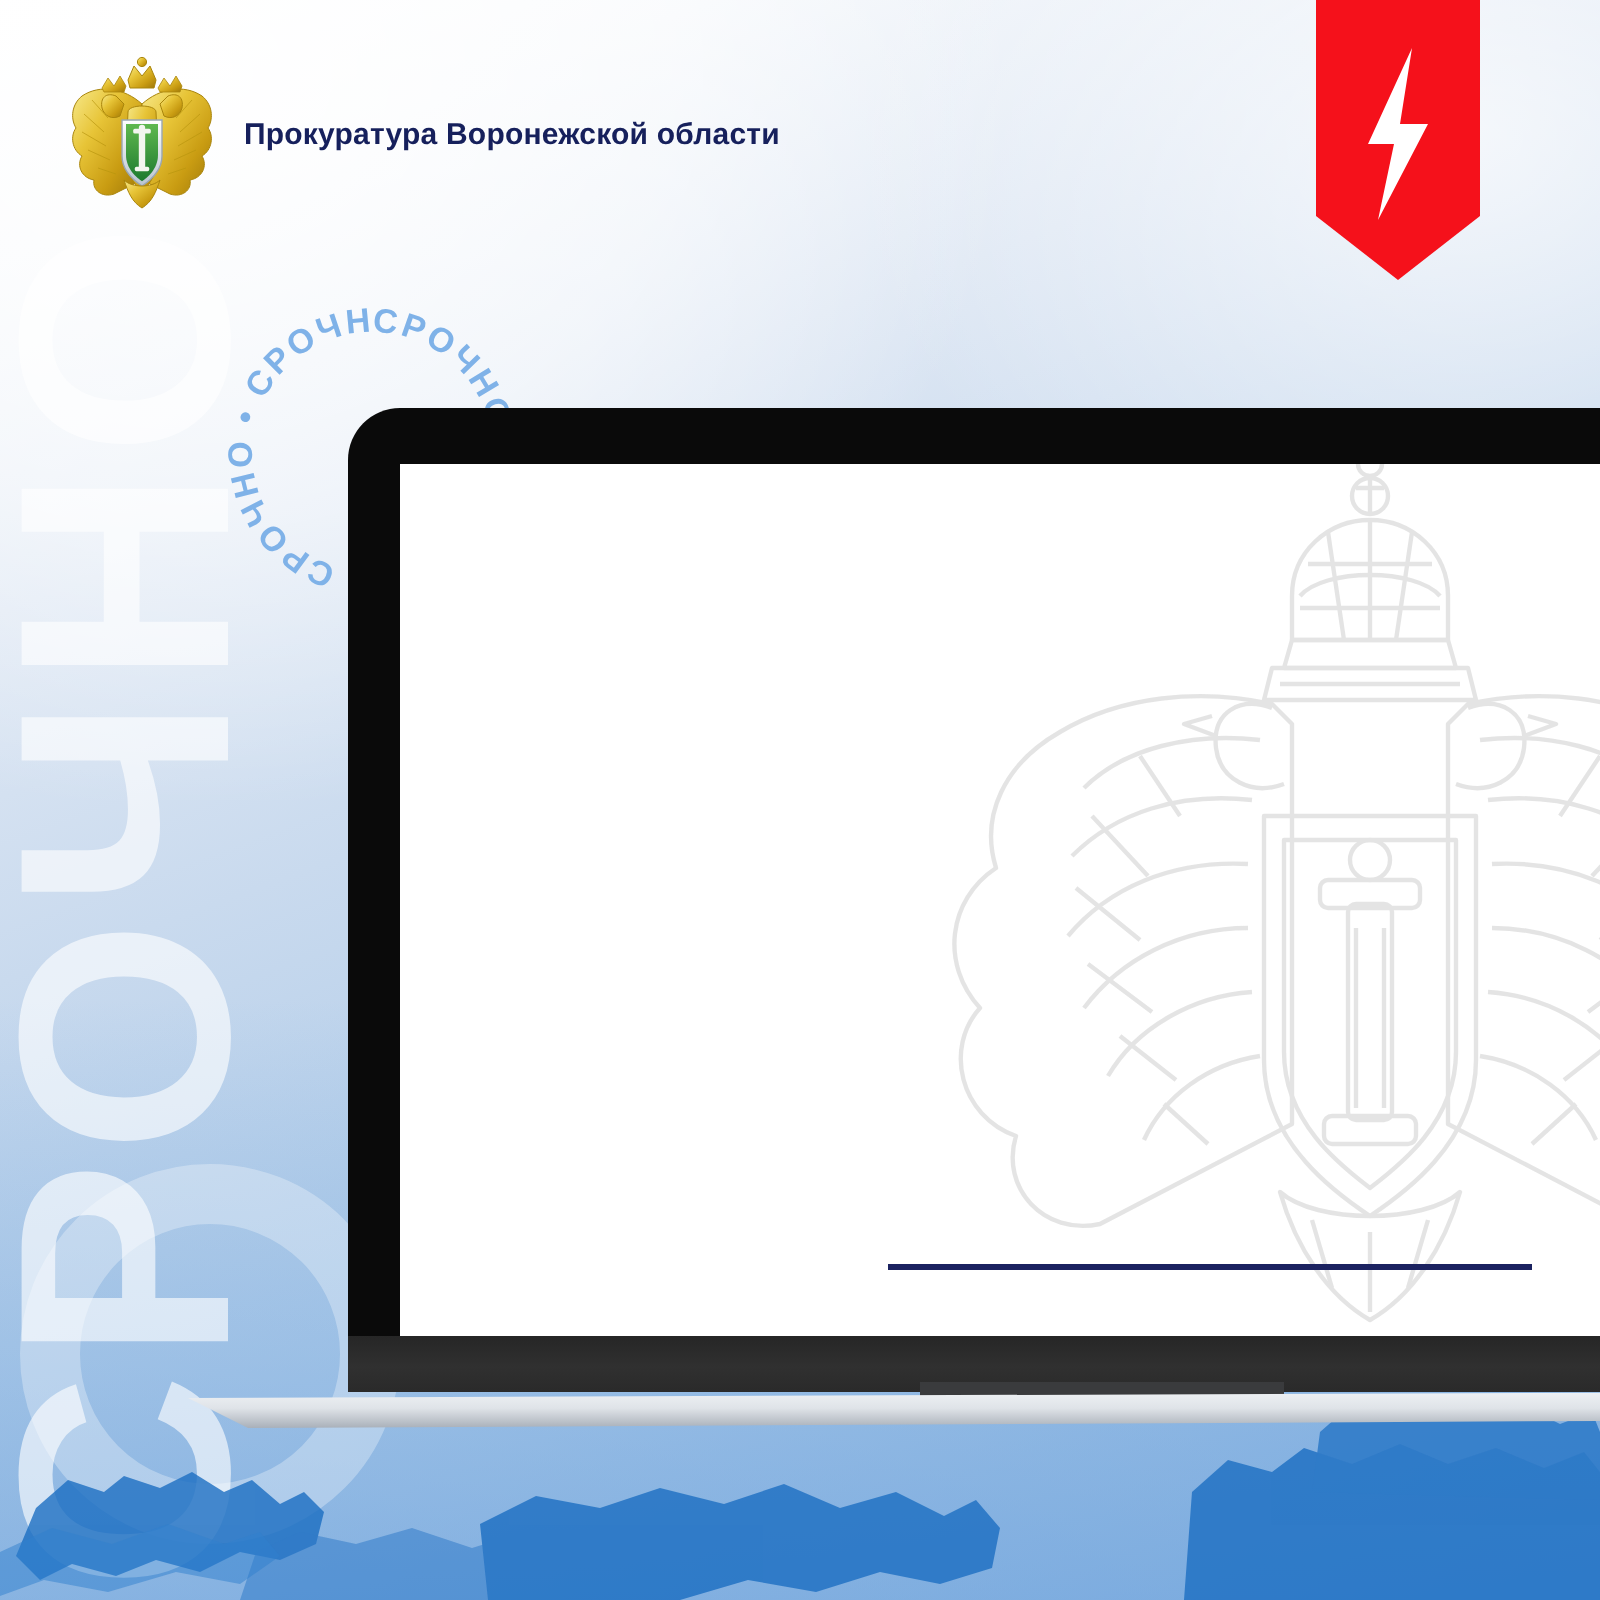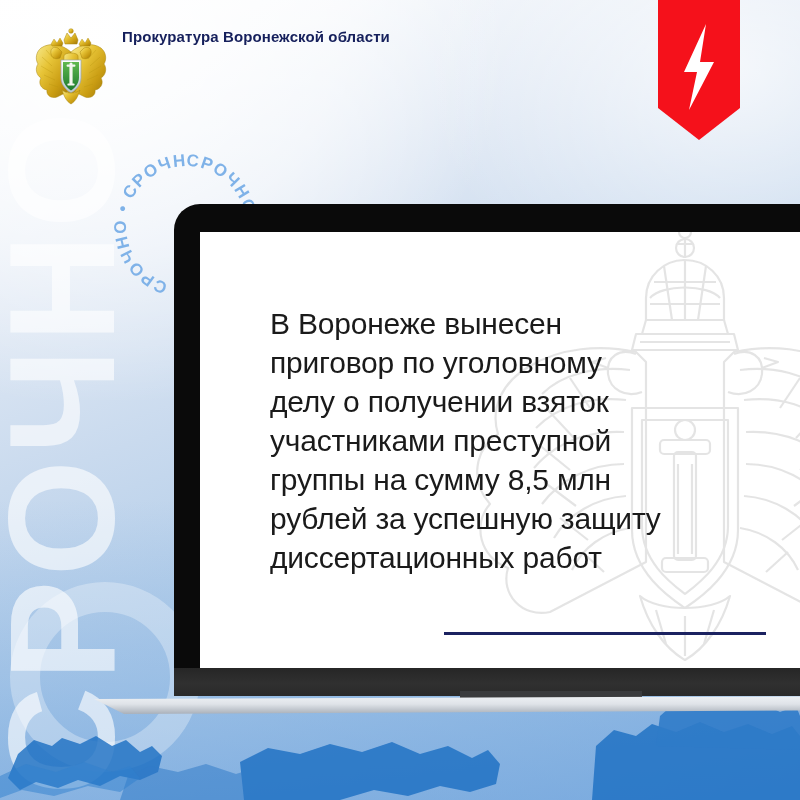--- a/index.html
+++ b/index.html
@@ -91,20 +91,21 @@
     border: 30px solid rgba(255,255,255,0.30);
     box-sizing: border-box;
     pointer-events: none;
   }
 
   
   .header {
     position: absolute;
     left: 34px; top: 28px;
     display: flex;
+    align-items: center;
     gap: 14px;
   }
   .emblem { width: 74px; height: 78px; display:block; }
   .header-title {
     font-size: 15px;
     font-weight: bold;
     color: #16205c;
     letter-spacing: 0.1px;
     white-space: nowrap;
   }
@@ -373,27 +374,20 @@
           <rect x="212" y="346" width="46" height="14" rx="4"></rect>
           <circle cx="235" cy="218" r="10"></circle>
           <path d="M228,252 L228,342 M242,252 L242,342"></path>
 
           <path d="M190,384 C198,412 214,436 235,448 C256,436 272,412 280,384
                    C262,400 208,400 190,384 Z"></path>
           <path d="M206,398 L216,432 M235,404 L235,444 M264,398 L254,432"></path>
         </g>
       </svg>
 
-      <div class="headline">В Воронеже вынесен
-приговор по уголовному
-делу о получении взяток
-участниками преступной
-группы на сумму 8,5 млн
-рублей за успешную защиту
-диссертационных работ</div>
       <div class="headline-rule"></div>
     </div>
 
     <div class="laptop-chin"></div>
     <div class="laptop-hinge"></div>
 
     <svg class="laptop-base" viewBox="0 0 796 20" preserveAspectRatio="none">
       <defs>
         <linearGradient id="baseg" x1="0" y1="0" x2="0" y2="1">
           <stop offset="0%" stop-color="#eef1f4"></stop>

